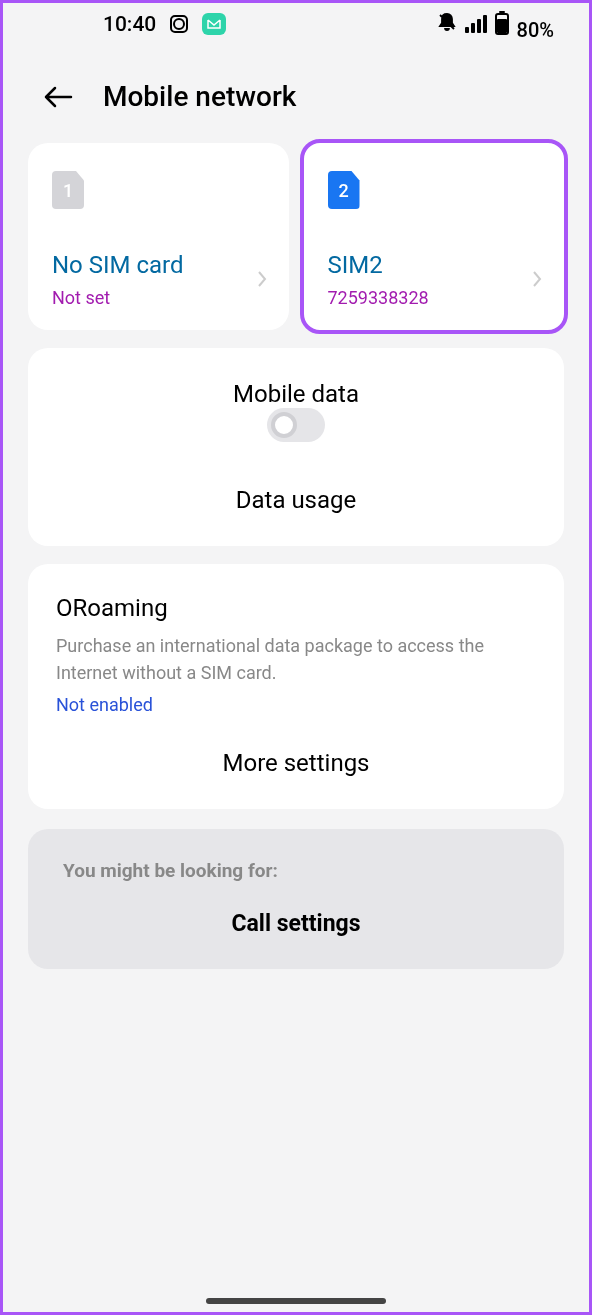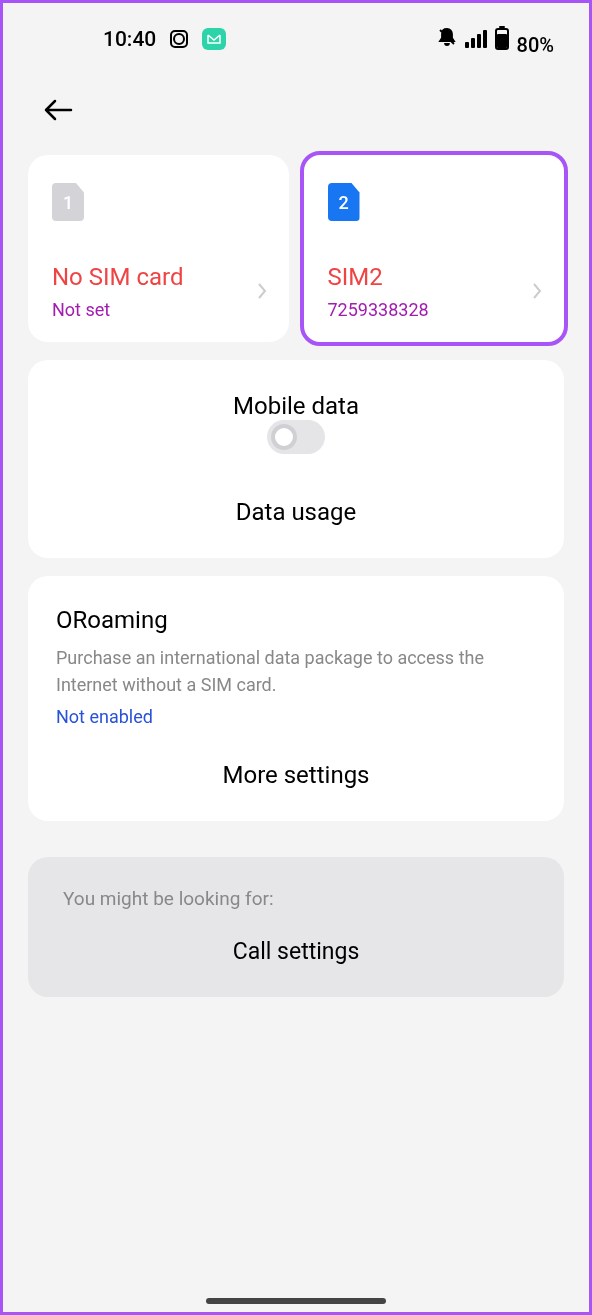--- a/index.html
+++ b/index.html
@@ -13,21 +13,21 @@
       height: 1315px;
       background: #f4f4f5;
       border: 3px solid #a855f7;
       position: relative;
       overflow: hidden;
     }
     .status-bar {
       display: flex;
       justify-content: space-between;
       align-items: center;
-      padding: 18px 35px 8px 100px;
+      padding: 3px 35px 8px 100px;
       font-size: 20px;
       font-weight: 600;
       color: #000;
     }
     .status-left {
       display: flex;
       align-items: center;
       gap: 14px;
     }
     .status-right {
@@ -161,21 +161,21 @@
       font-size: 18px;
       font-weight: 500;
       clip-path: polygon(0 0, 75% 0, 100% 25%, 100% 100%, 0 100%);
       margin-bottom: 42px;
     }
     .sim-icon.inactive { background: #d4d4d8; }
     .sim-icon.active { background: #1976f2; }
     .sim-title {
       font-size: 24px;
       font-weight: 400;
-      color: #ef4444;
+      color: #0369a1;
       margin-bottom: 8px;
       margin-top: 8px;
     }
     .sim-subtitle {
       font-size: 18px;
       color: #a21caf;
     }
     .chevron {
       position: absolute;
       right: 22px;
@@ -234,22 +234,23 @@
       line-height: 1.5;
       margin-bottom: 8px;
     }
     .roaming-status {
       font-size: 18px;
       color: #2952d8;
     }
     .suggestion-card {
       background: #e6e6e9;
       border-radius: 20px;
-      margin: 36px 25px 0 25px;
+      margin: 20px 25px 0 25px;
       padding: 30px 35px 32px 35px;
+      font-weight: bold;
     }
     .suggestion-label {
       font-size: 19px;
       color: #888;
       margin-bottom: 28px;
     }
     .suggestion-link {
       font-size: 23px;
       color: #000;
       text-align: center;
@@ -294,20 +295,21 @@
     <span class="battery-pct">80%</span>
   </div>
 </div>
 
 <div class="header">
   <div class="back-arrow">
     <svg width="30" height="24" viewBox="0 0 30 24">
         <path d="M12 3 L3 12 L12 21 M3 12 L28 12" stroke="#000" stroke-width="2.5" fill="none" stroke-linecap="round" stroke-linejoin="round"></path>
       </svg>
   </div>
+  <div class="page-title">Mobile network</div>
 </div>
 
 <div class="sim-cards">
   <div class="sim-card">
     <div class="sim-icon inactive">
       <span>1</span>
     </div>
     <div class="sim-title">No SIM card</div>
     <div class="sim-subtitle">Not set</div>
     <div class="chevron">

